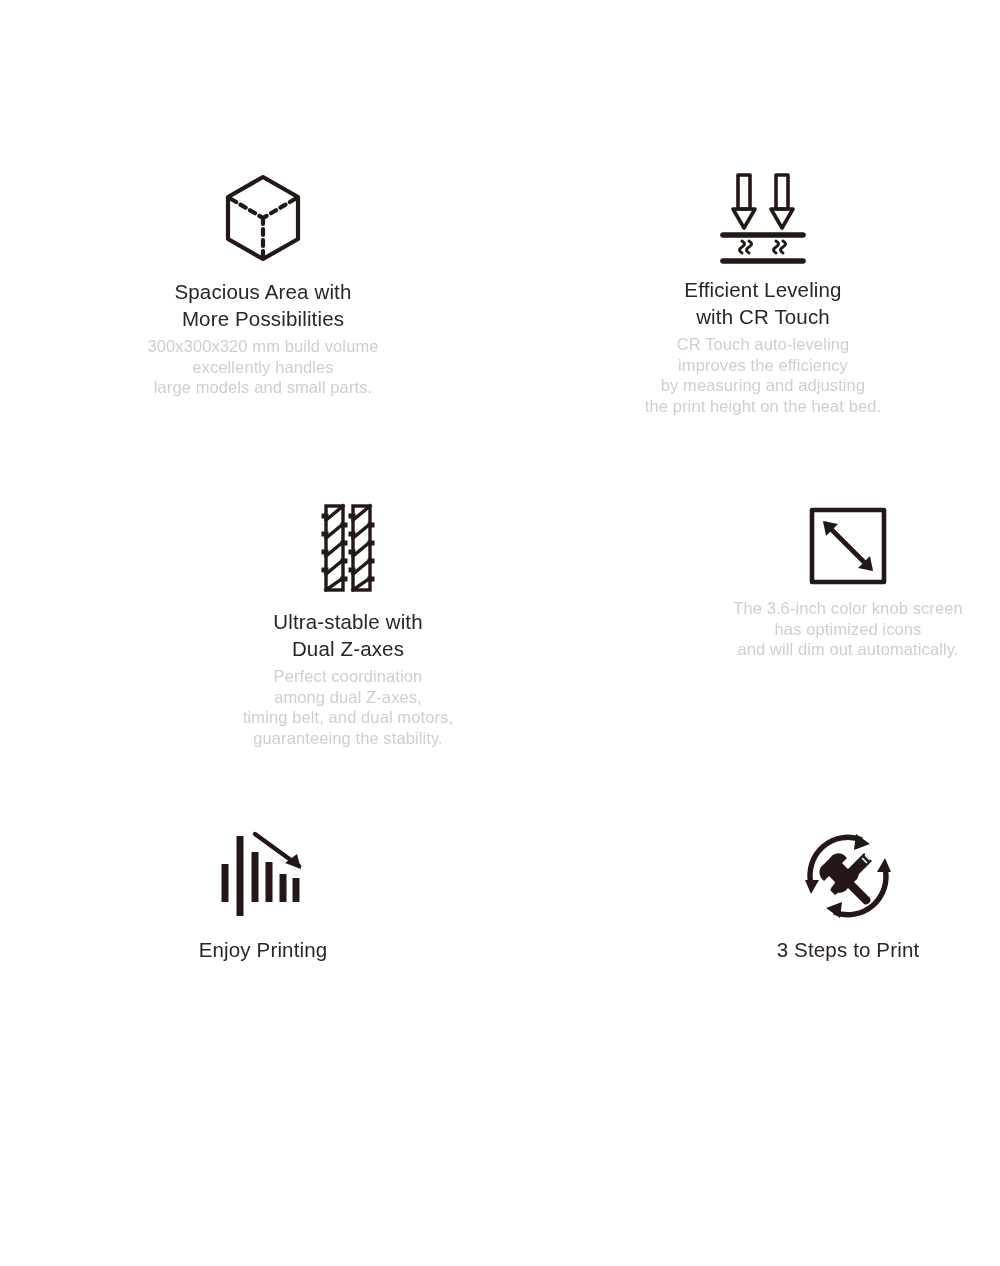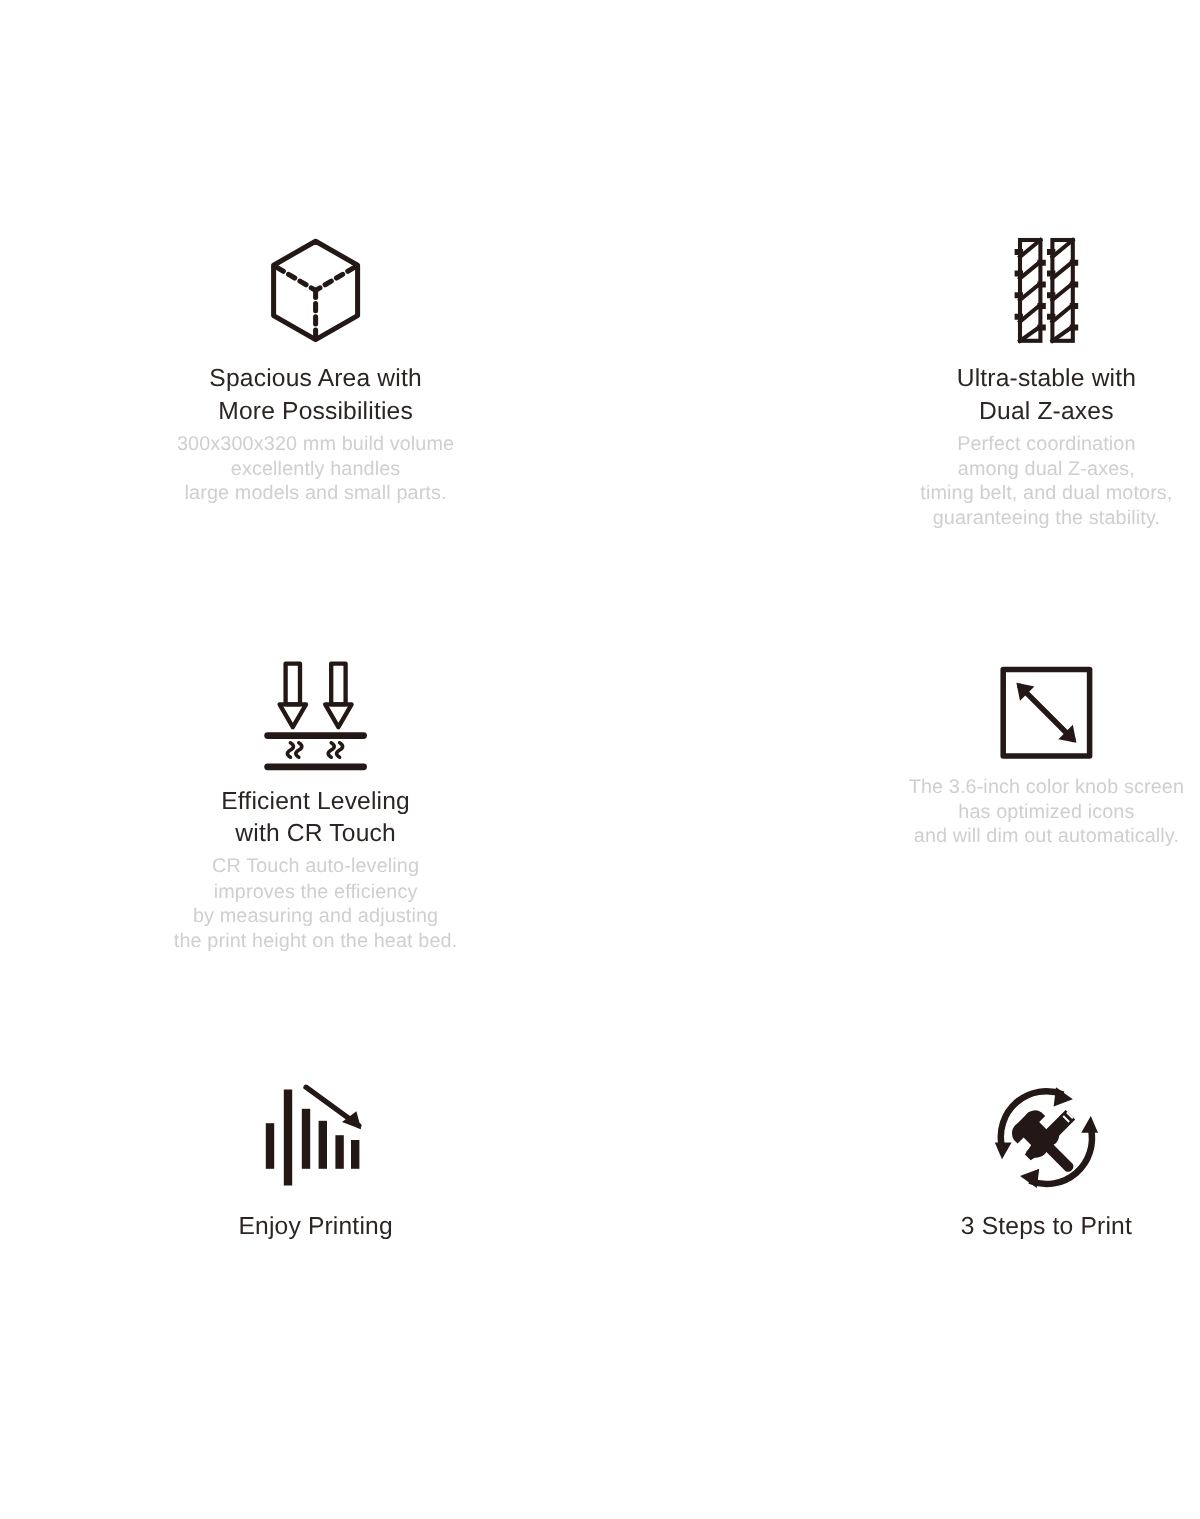--- a/index.html
+++ b/index.html
@@ -16,21 +16,20 @@
 
   #feature-grid {
     position: absolute;
     top: 0;
     left: 0;
     width: 859px;
     height: 1266px;
     display: grid;
     grid-template-columns: 500px 500px;
     grid-template-rows: 160px 330px 330px 330px 116px;
-    gap: 24px;
   }
 
   .feature-card {
     display: flex;
     flex-direction: column;
     align-items: center;
     text-align: center;
   }
   .feature-card.col-left  { padding-left: 26px; }
   .feature-card.col-right { padding-left: 196px; }
@@ -83,45 +82,20 @@
         <path d="M16,29 L48,48" stroke-dasharray="6 5"></path>
         <path d="M80,29 L48,48" stroke-dasharray="6 5"></path>
         <path d="M48,48 L48,87" stroke-dasharray="6 5"></path>
       </svg>
     </div>
     <div class="feature-title">Spacious Area with
 More Possibilities</div>
     <div class="feature-body">300x300x320 mm build volume
 excellently handles
 large models and small parts.</div>
-  </div>
-
-  <div class="feature-card col-right r1">
-    <div class="feature-icon">
-      <svg width="96" height="96" viewBox="0 0 96 96" fill="none" stroke="#231815" stroke-width="3.4" stroke-linecap="square">
-        <g>
-          <rect x="26" y="6" width="17" height="84"></rect>
-          <path d="M26,20 L43,6 M26,38 L43,24 M26,56 L43,42 M26,74 L43,60 M26,90 L43,78"></path>
-          <path d="M24,16 L26,16 M43,25 L45,25 M24,34 L26,34 M43,43 L45,43
-                   M24,52 L26,52 M43,61 L45,61 M24,70 L26,70 M43,79 L45,79" stroke-width="5"></path>
-        </g>
-        <g transform="translate(27,0)">
-          <rect x="26" y="6" width="17" height="84"></rect>
-          <path d="M26,20 L43,6 M26,38 L43,24 M26,56 L43,42 M26,74 L43,60 M26,90 L43,78"></path>
-          <path d="M24,16 L26,16 M43,25 L45,25 M24,34 L26,34 M43,43 L45,43
-                   M24,52 L26,52 M43,61 L45,61 M24,70 L26,70 M43,79 L45,79" stroke-width="5"></path>
-        </g>
-      </svg>
-    </div>
-    <div class="feature-title">Ultra-stable with
-Dual Z-axes</div>
-    <div class="feature-body">Perfect coordination
-among dual Z-axes,
-timing belt, and dual motors,
-guaranteeing the stability.</div>
   </div>
 
   <div class="feature-card col-left r2">
     <div class="feature-icon">
       <svg width="96" height="96" viewBox="0 0 96 96" fill="none" stroke="#231815" stroke-width="3.6" stroke-linejoin="round" stroke-linecap="round">
         <rect x="23" y="7" width="12" height="34"></rect>
         <polygon points="18,41 40,41 29,60" fill="none"></polygon>
         <rect x="61" y="7" width="12" height="34"></rect>
         <polygon points="56,41 78,41 67,60" fill="none"></polygon>
         <path d="M8,67 L88,67" stroke-width="5.6"></path>
@@ -131,20 +105,45 @@
       </svg>
     </div>
     <div class="feature-title">Efficient Leveling
 with CR Touch</div>
     <div class="feature-body">CR Touch auto-leveling
 improves the efficiency
 by measuring and adjusting
 the print height on the heat bed.</div>
   </div>
 
+  <div class="feature-card col-right r1">
+    <div class="feature-icon">
+      <svg width="96" height="96" viewBox="0 0 96 96" fill="none" stroke="#231815" stroke-width="3.4" stroke-linecap="square">
+        <g>
+          <rect x="26" y="6" width="17" height="84"></rect>
+          <path d="M26,20 L43,6 M26,38 L43,24 M26,56 L43,42 M26,74 L43,60 M26,90 L43,78"></path>
+          <path d="M24,16 L26,16 M43,25 L45,25 M24,34 L26,34 M43,43 L45,43
+                   M24,52 L26,52 M43,61 L45,61 M24,70 L26,70 M43,79 L45,79" stroke-width="5"></path>
+        </g>
+        <g transform="translate(27,0)">
+          <rect x="26" y="6" width="17" height="84"></rect>
+          <path d="M26,20 L43,6 M26,38 L43,24 M26,56 L43,42 M26,74 L43,60 M26,90 L43,78"></path>
+          <path d="M24,16 L26,16 M43,25 L45,25 M24,34 L26,34 M43,43 L45,43
+                   M24,52 L26,52 M43,61 L45,61 M24,70 L26,70 M43,79 L45,79" stroke-width="5"></path>
+        </g>
+      </svg>
+    </div>
+    <div class="feature-title">Ultra-stable with
+Dual Z-axes</div>
+    <div class="feature-body">Perfect coordination
+among dual Z-axes,
+timing belt, and dual motors,
+guaranteeing the stability.</div>
+  </div>
+
   <div class="feature-card col-right r2">
     <div class="feature-icon">
       <svg width="96" height="96" viewBox="0 0 96 96" fill="none" stroke="#231815" stroke-width="4.6" stroke-linecap="round" stroke-linejoin="round">
         <rect x="12" y="12" width="72" height="72"></rect>
         <path d="M26,26 L70,70"></path>
         <polygon points="23,23 38,26 26,38" fill="#231815" stroke="none"></polygon>
         <polygon points="73,73 58,70 70,58" fill="#231815" stroke="none"></polygon>
       </svg>
     </div>
     <div class="feature-body">The 3.6-inch color knob screen

